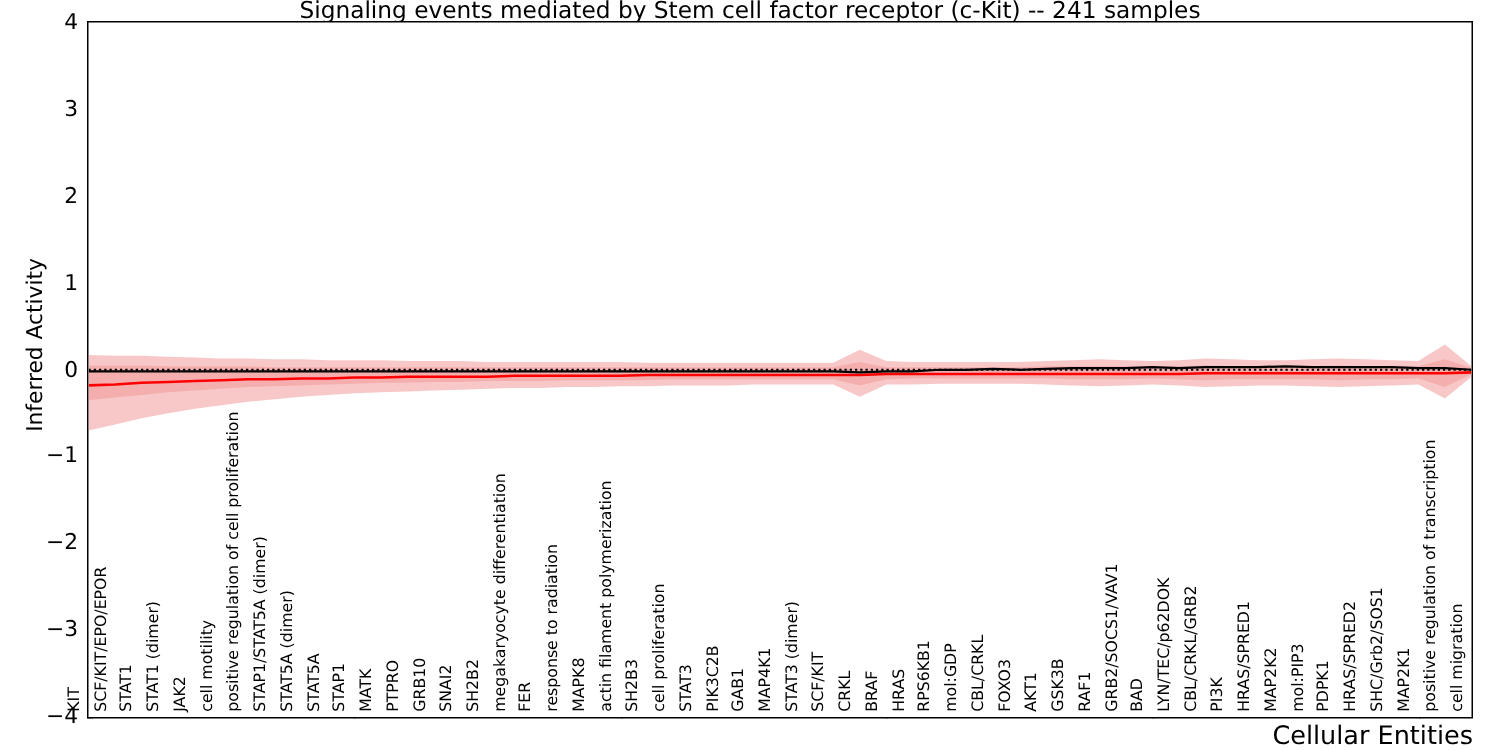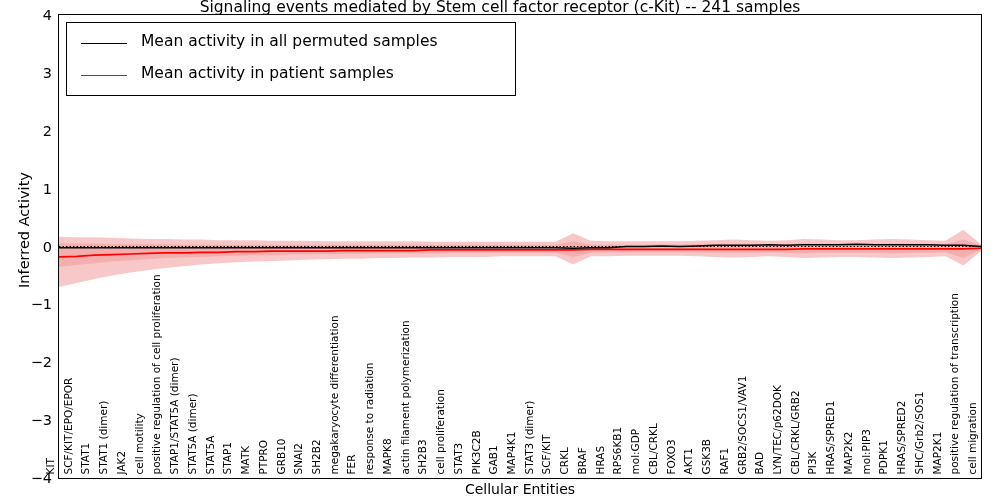--- a/index.html
+++ b/index.html
@@ -53,22 +53,22 @@
     text-align: center;
     font-size: 14.5px;
     transform: rotate(-90deg);
     color: #000000;
   }
   #xlabel {
     position: absolute;
     left: 58px;
     top: 481px;
     width: 924px;
-    text-align: center;
-    font-size: 14px;
+    text-align: right;
+    font-size: 17px;
     color: #000000;
   }
   .ytick-wrap {
     position: absolute;
     left: 0;
     width: 52px;
     text-align: right;
     font-size: 14.5px;
     color: #000000;
     transform: translateY(-50%);
@@ -240,24 +240,14 @@
       <div class="xcat-label" style="left: 852.885px;">MAP2K2</div>
       <div class="xcat-label" style="left: 870.615px;">mol:PIP3</div>
       <div class="xcat-label" style="left: 888.346px;">PDPK1</div>
       <div class="xcat-label" style="left: 906.077px;">HRAS/SPRED2</div>
       <div class="xcat-label" style="left: 923.808px;">SHC/Grb2/SOS1</div>
       <div class="xcat-label" style="left: 941.538px;">MAP2K1</div>
       <div class="xcat-label" style="left: 959.269px;">positive regulation of transcription</div>
       <div class="xcat-label" style="left: 977px;">cell migration</div>
     </div>
 
-  <div id="legend-box">
-    <div class="legend-row" style="top:6px;">
-      <div class="legend-line" style="border-top-color:#000000;"></div>
-      <div class="legend-text">Mean activity in all permuted samples</div>
-    </div>
-    <div class="legend-row" style="top:38px;">
-      <div class="legend-line" style="border-top-color:#ff0000;"></div>
-      <div class="legend-text">Mean activity in patient samples</div>
-    </div>
-  </div>
 
 </div>
 
 </body></html>

